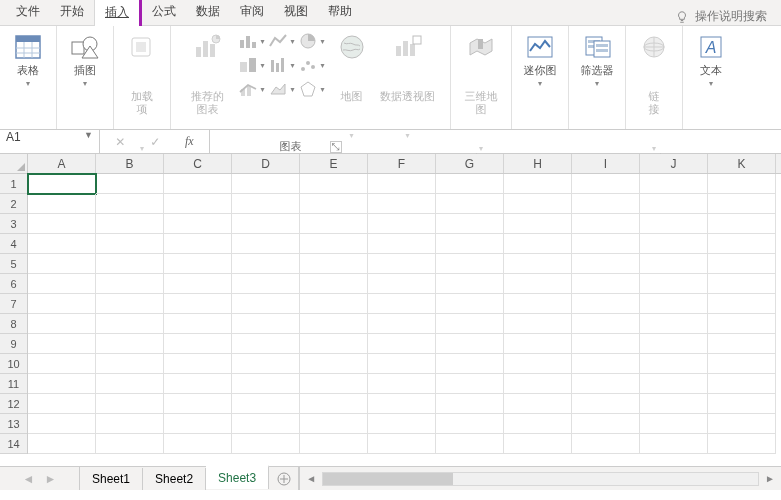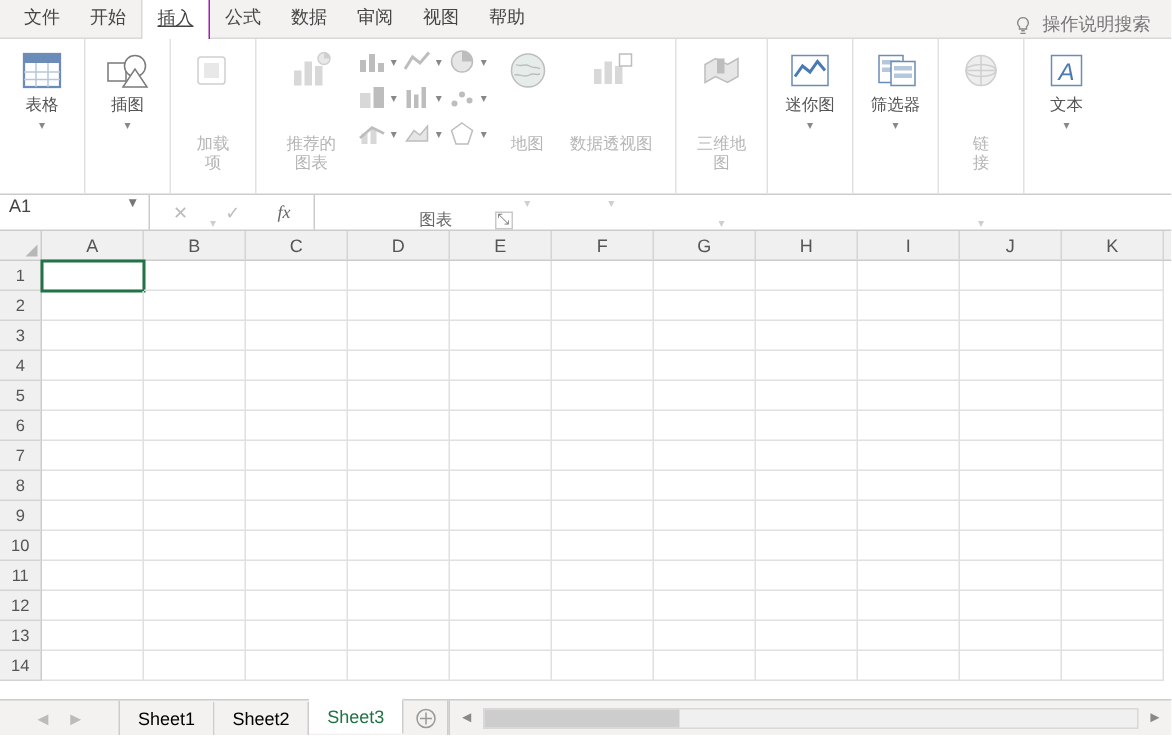--- a/index.html
+++ b/index.html
@@ -1,21 +1,21 @@
 <!DOCTYPE html>
 <html><head>
 <meta charset="utf-8">
 <style>
   * { box-sizing: border-box; margin: 0; padding: 0; font-family: "Microsoft YaHei", "Segoe UI", sans-serif; }
   body { width: 781px; height: 500px; background: #fff; overflow: hidden; font-size: 12px; color: #444; }
 
   
   .tabbar { display: flex; align-items: flex-end; height: 26px; background: #f3f2f1; border-bottom: 1px solid #d8d8d8; padding-left: 6px; gap: 0; }
   .tabbar .mtab { padding: 4px 10px 5px; color: #444; cursor: default; }
-  .tabbar .mtab.active { background: #fff; border-top: 1px solid #d8d8d8; border-left: 1px solid #d8d8d8; border-right: 1px solid #a21caf; position: relative; bottom: -1px; text-decoration: underline; }
+  .tabbar .mtab.active { background: #fff; border-top: 1px solid #d8d8d8; border-left: 1px solid #d8d8d8; border-right: 3px solid #a21caf; position: relative; bottom: -1px; text-decoration: underline; }
   .tabbar .spacer { flex: 1; }
   .tabbar .search { display: flex; align-items: center; gap: 6px; color: #777; padding-right: 14px; }
   .bulb { width: 14px; height: 14px; }
 
   
   .ribbon { display: flex; background: #fff; border-bottom: 1px solid #cccccc; height: 104px; }
   .group { display: flex; flex-direction: column; align-items: center; border-right: 1px solid #e1e1e1; padding: 4px 6px 2px; }
   .group-body { display: flex; flex: 1; align-items: flex-start; gap: 6px; }
   .group-label { font-size: 11px; color: #666; padding-bottom: 2px; height: 15px; display: flex; align-items: center; gap: 28px; }
   .rgbtn { display: flex; flex-direction: column; align-items: center; justify-content: flex-start; width: 44px; padding-top: 2px; gap: 2px; color: #555; }

